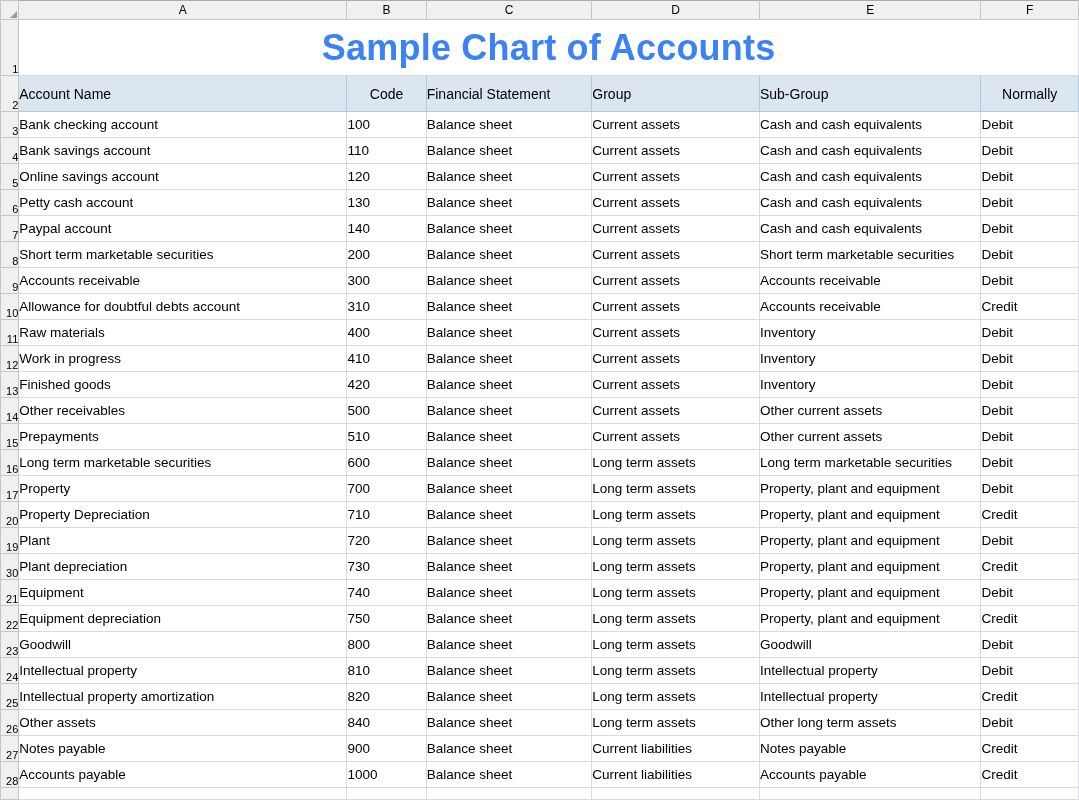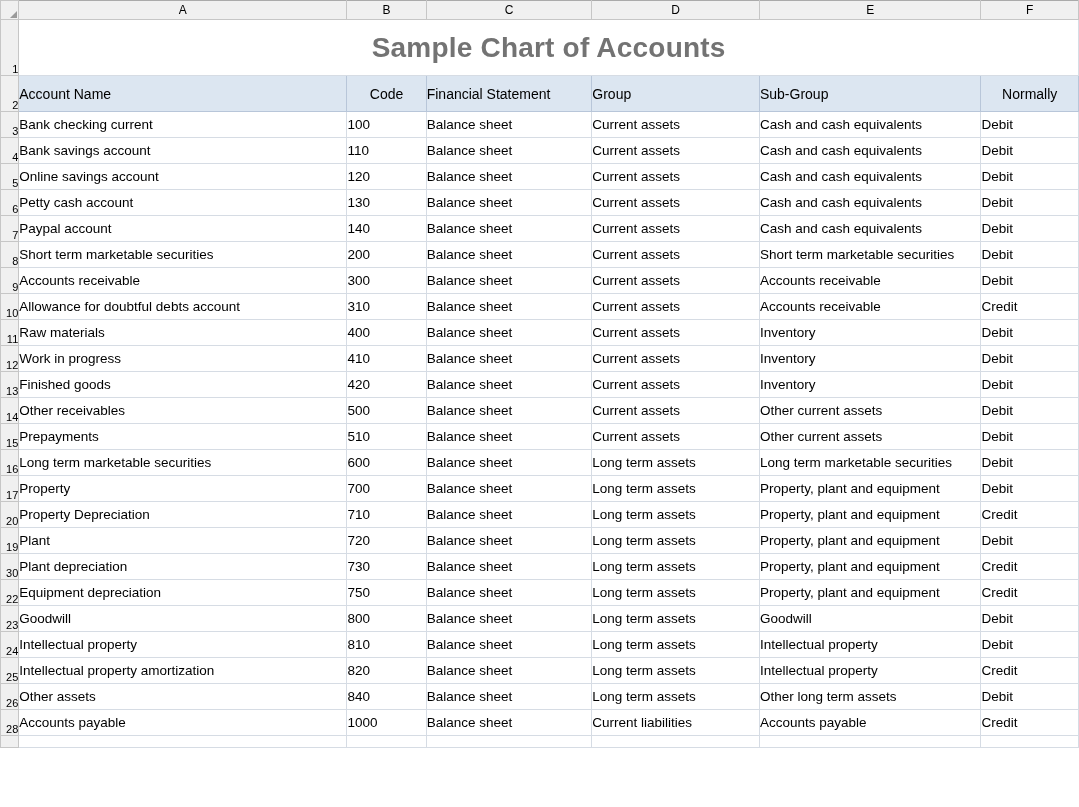--- a/index.html
+++ b/index.html
@@ -73,23 +73,23 @@
     overflow: hidden;
     background: #ffffff;
   }
   .c-left   { text-align: left; }
   .c-center { }
   .title-cell {
     border: 1px solid #d6dce4;
     height: 56px;
     text-align: center;
     vertical-align: middle;
-    font-size: 28px;
+    font-size: 36px;
     font-weight: bold;
-    color: #737373;
+    color: #3b82f6;
     background: #ffffff;
     letter-spacing: .2px;
   }
   .hdr-cell {
     background: #dce6f1;
     border: 1px solid #b8c6d9;
     height: 36px;
     font-size: 14px;
     color: #000000;
     padding: 0 6px;
@@ -143,21 +143,21 @@
           <td class="rowhead" style="height:36px;">2</td>
           <td class="hdr-cell hdr-left">Account Name</td>
           <td class="hdr-cell hdr-center">Code</td>
           <td class="hdr-cell hdr-left">Financial Statement</td>
           <td class="hdr-cell hdr-left">Group</td>
           <td class="hdr-cell hdr-left">Sub-Group</td>
           <td class="hdr-cell hdr-center">Normally</td>
         </tr>
         <tr>
           <td class="rowhead">3</td>
-          <td class="cell c-left">Bank checking current</td>
+          <td class="cell c-left">Bank checking account</td>
           <td class="cell c-center">100</td>
           <td class="cell c-left">Balance sheet</td>
           <td class="cell c-left">Current assets</td>
           <td class="cell c-left">Cash and cash equivalents</td>
           <td class="cell c-center">Debit</td>
         </tr>
         <tr>
           <td class="rowhead">4</td>
           <td class="cell c-left">Bank savings account</td>
           <td class="cell c-center">110</td>
@@ -304,20 +304,29 @@
         <tr>
           <td class="rowhead">30</td>
           <td class="cell c-left">Plant depreciation</td>
           <td class="cell c-center">730</td>
           <td class="cell c-left">Balance sheet</td>
           <td class="cell c-left">Long term assets</td>
           <td class="cell c-left">Property, plant and equipment</td>
           <td class="cell c-center">Credit</td>
         </tr>
         <tr>
+          <td class="rowhead">21</td>
+          <td class="cell c-left">Equipment</td>
+          <td class="cell c-center">740</td>
+          <td class="cell c-left">Balance sheet</td>
+          <td class="cell c-left">Long term assets</td>
+          <td class="cell c-left">Property, plant and equipment</td>
+          <td class="cell c-center">Debit</td>
+        </tr>
+        <tr>
           <td class="rowhead">22</td>
           <td class="cell c-left">Equipment depreciation</td>
           <td class="cell c-center">750</td>
           <td class="cell c-left">Balance sheet</td>
           <td class="cell c-left">Long term assets</td>
           <td class="cell c-left">Property, plant and equipment</td>
           <td class="cell c-center">Credit</td>
         </tr>
         <tr>
           <td class="rowhead">23</td>
@@ -347,20 +356,29 @@
           <td class="cell c-center">Credit</td>
         </tr>
         <tr>
           <td class="rowhead">26</td>
           <td class="cell c-left">Other assets</td>
           <td class="cell c-center">840</td>
           <td class="cell c-left">Balance sheet</td>
           <td class="cell c-left">Long term assets</td>
           <td class="cell c-left">Other long term assets</td>
           <td class="cell c-center">Debit</td>
+        </tr>
+        <tr>
+          <td class="rowhead">27</td>
+          <td class="cell c-left">Notes payable</td>
+          <td class="cell c-center">900</td>
+          <td class="cell c-left">Balance sheet</td>
+          <td class="cell c-left">Current liabilities</td>
+          <td class="cell c-left">Notes payable</td>
+          <td class="cell c-center">Credit</td>
         </tr>
         <tr>
           <td class="rowhead">28</td>
           <td class="cell c-left">Accounts payable</td>
           <td class="cell c-center">1000</td>
           <td class="cell c-left">Balance sheet</td>
           <td class="cell c-left">Current liabilities</td>
           <td class="cell c-left">Accounts payable</td>
           <td class="cell c-center">Credit</td>
         </tr>

